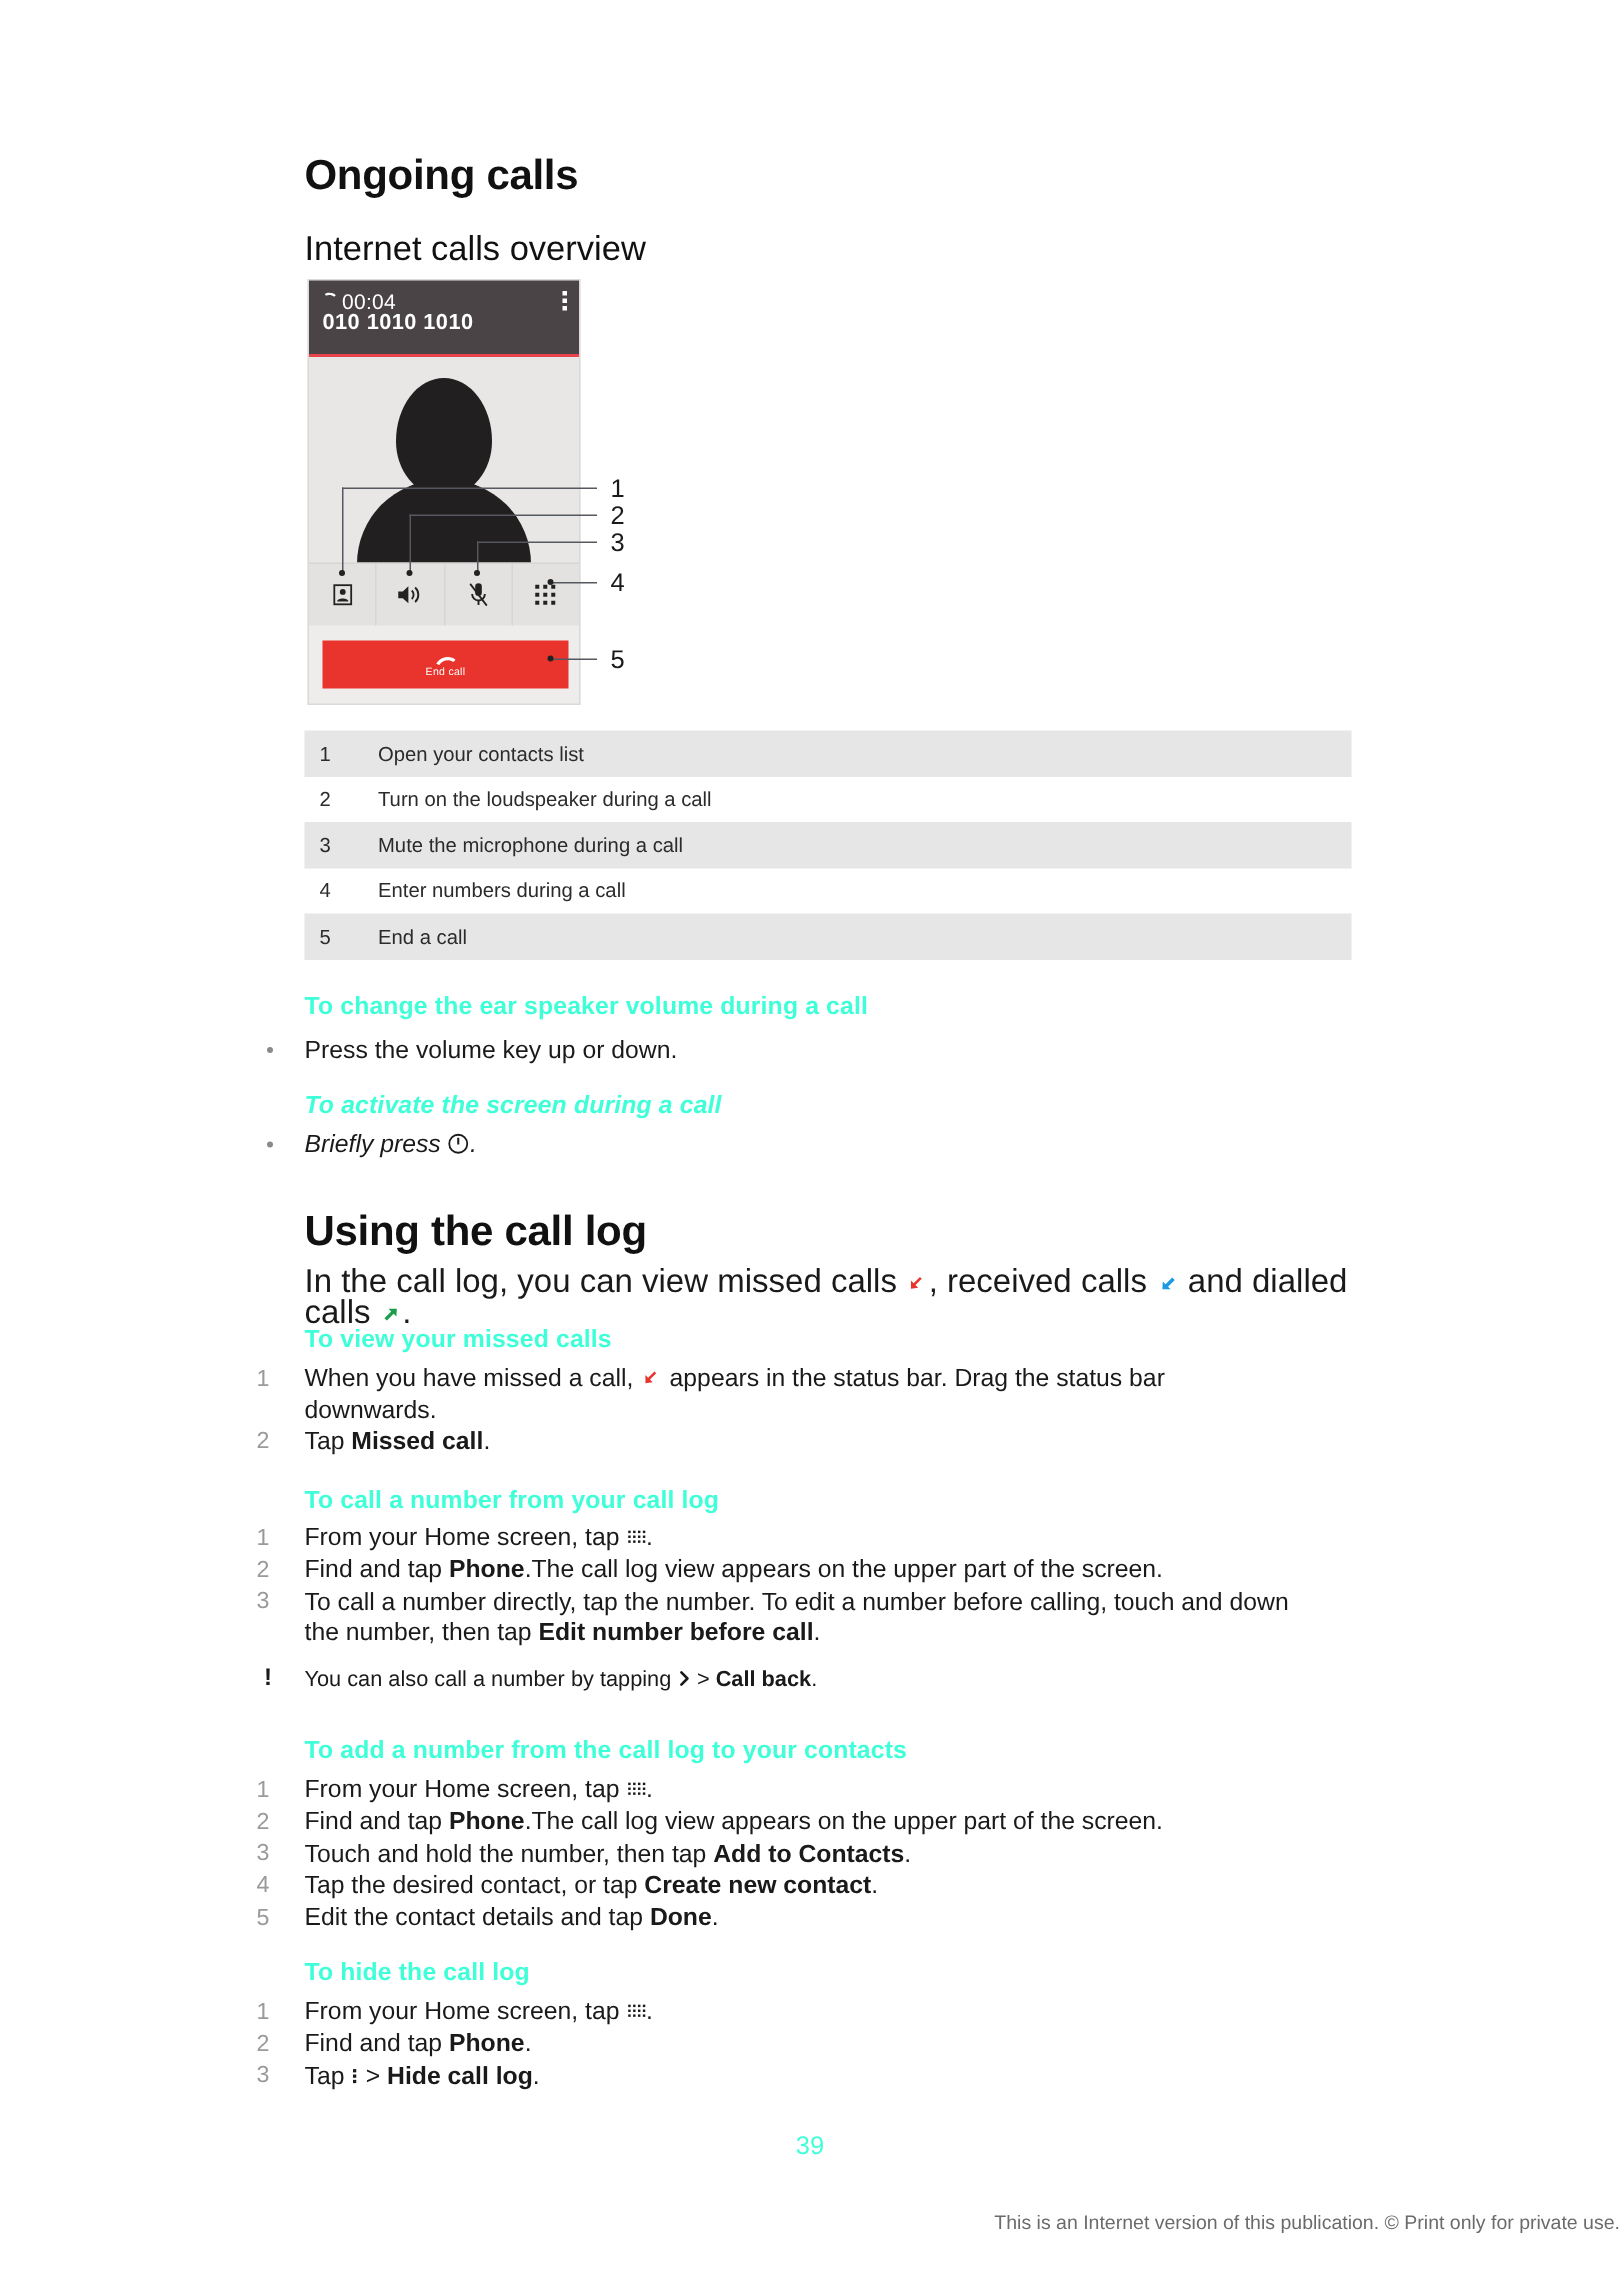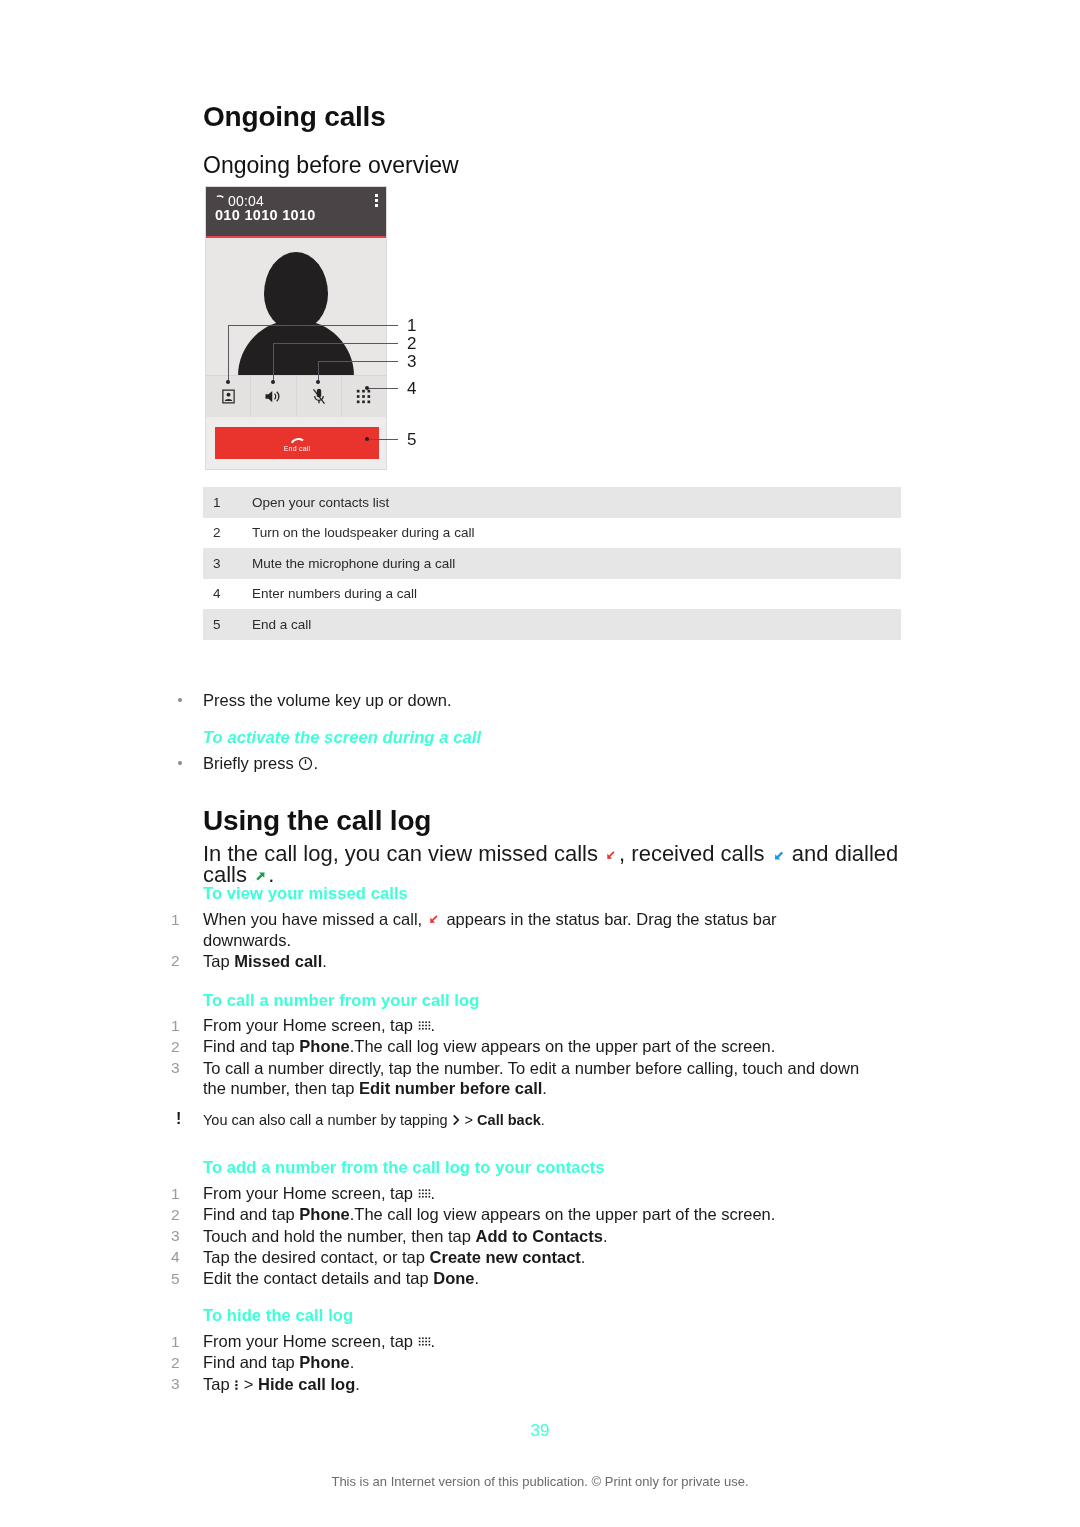--- a/index.html
+++ b/index.html
@@ -316,32 +316,32 @@
     left: 0; right: 0;
     top: 1421px;
     text-align: center;
     font-size: 17px;
     color: #3FFFD8;
   }
   .footnote {
     position: absolute;
     left: 0; right: 0;
     top: 1474px;
-    text-align: center;
+    text-align: right;
     font-size: 13px;
     color: #6b6b6b;
   }
 </style>
 </head>
 <body>
 
 <div class="page">
 
   <div class="h1" style="top:101px;">Ongoing calls</div>
-  <div class="h2" style="top:152px;">Ongoing before overview</div>
+  <div class="h2" style="top:152px;">Internet calls overview</div>
 
   <div class="phone">
     <div class="phone-topbar"></div>
     <div class="phone-topbar-accent"></div>
 
     <svg class="pt-handset" viewBox="0 0 16 16">
       <path d="M2.4 3.2 C5.6 1.0 11.4 1.6 14.2 4.4 L12.4 6.2 C10.2 4.2 6.2 3.6 3.8 5.0 Z" fill="#ffffff"></path>
     </svg>
     <div class="pt-timer" style="left:22px;">00:04</div>
     <div class="pt-number">010 1010 1010</div>
@@ -444,27 +444,28 @@
     <div class="ovrow">
       <span class="n">4</span>
       <span>Enter numbers during a call</span>
     </div>
     <div class="ovrow shade">
       <span class="n">5</span>
       <span>End a call</span>
     </div>
   </div>
 
+  <div class="h3" style="top:662px;">To change the ear speaker volume during a call</div>
   <div class="bullet-row" style="top:690px; width:700px;">
     <span class="bullet-dot"></span>
     <span class="bullet-txt">Press the volume key up or down.</span>
   </div>
 
   <div class="h3" style="top:728px;font-style:italic;">To activate the screen during a call</div>
-  <div class="bullet-row" style="top:753px; width:700px;">
+  <div class="bullet-row" style="top:753px; width:700px;font-style:italic;">
     <span class="bullet-dot"></span>
     <span class="bullet-txt">
       <span>Briefly press</span>
       <svg class="ico ico-power" viewBox="0 0 20 20">
         <circle cx="10" cy="10" r="8" fill="none" stroke="#1a1a1a" stroke-width="1.6"></circle>
         <line x1="10" y1="4.6" x2="10" y2="10.6" stroke="#1a1a1a" stroke-width="1.8"></line>
       </svg><span>.</span>
     </span>
   </div>
 

